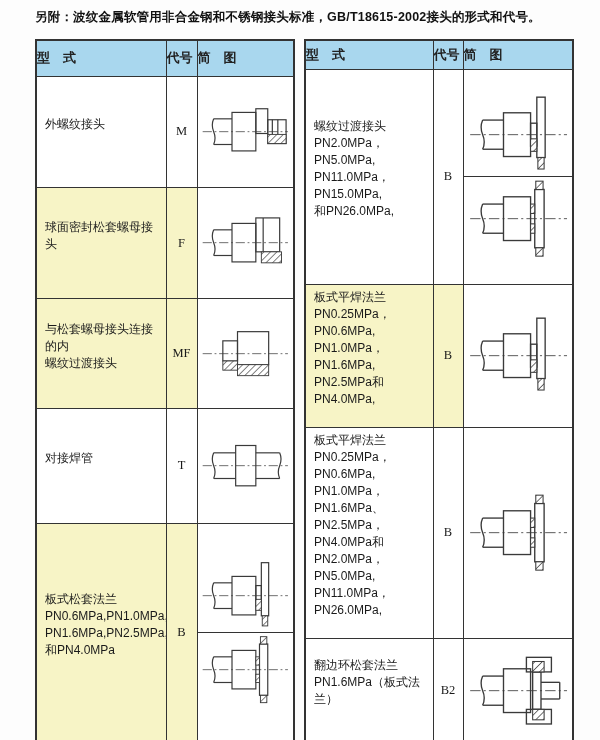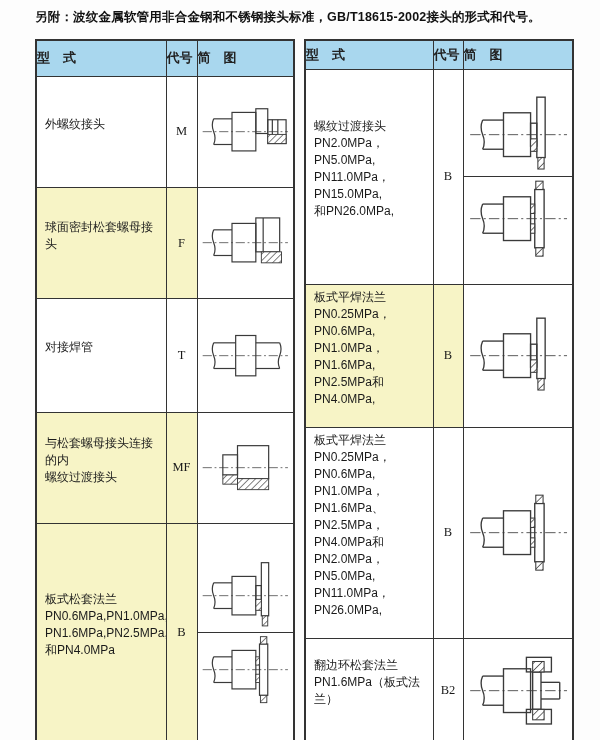--- a/index.html
+++ b/index.html
@@ -107,53 +107,53 @@
   <rect x="36" y="19" width="26" height="42" stroke="#3a3a3a" fill="none" stroke-width="1.3"></rect>
                     <line x1="4" y1="40" x2="97" y2="40" stroke="#3a3a3a" stroke-width="0.8" stroke-dasharray="10 3 2 3"></line>
                     <rect x="62" y="13" width="26" height="37" stroke="#3a3a3a" fill="none" stroke-width="1.3"></rect>
     <line x1="70" y1="13" x2="70" y2="50" stroke="#3a3a3a" fill="none" stroke-width="1.3"></line>
     <rect x="68" y="50" width="22" height="12" fill="url(#hatch)" stroke="#3a3a3a" stroke-width="1"></rect>
                   </svg>
      </div>
               </div>
             </td>
       </tr>
+      <tr class="row hl" style="height:89px">
+        <td class="type">与松套螺母接头连接的内
+螺纹过渡接头</td>
+        <td class="code">MF</td>
+        <td class="diag">
+              <div class="diag-stack">
+                <div class="diag-sub">
+       <svg viewBox="0 0 100 80" preserveAspectRatio="xMidYMid meet">
+                    <line x1="4" y1="40" x2="97" y2="40" stroke="#3a3a3a" stroke-width="0.8" stroke-dasharray="10 3 2 3"></line>
+                    <rect x="26" y="26" width="16" height="22" stroke="#3a3a3a" fill="none" stroke-width="1.3"></rect>
+    <rect x="42" y="16" width="34" height="36" stroke="#3a3a3a" fill="none" stroke-width="1.3"></rect>
+    <rect x="26" y="48" width="16" height="10" fill="url(#hatch)" stroke="#3a3a3a" stroke-width="1"></rect>
+    <rect x="42" y="52" width="34" height="12" fill="url(#hatch)" stroke="#3a3a3a" stroke-width="1"></rect>
+                  </svg>
+     </div>
+              </div>
+            </td>
+      </tr>
       <tr class="row" style="height:92px">
         <td class="type">对接焊管</td>
         <td class="code">T</td>
         <td class="diag">
               <div class="diag-stack">
                 <div class="diag-sub">
        <svg viewBox="0 0 100 80" preserveAspectRatio="xMidYMid meet">
                     <line x1="4" y1="40" x2="97" y2="40" stroke="#3a3a3a" stroke-width="0.8" stroke-dasharray="10 3 2 3"></line>
                     <path d="M16,26 q-3,7 0,14 q3,7 0,14" stroke="#3a3a3a" fill="none" stroke-width="1.3"></path>
     <line x1="16" y1="26" x2="40" y2="26" stroke="#3a3a3a" fill="none" stroke-width="1.3"></line>
                     <line x1="16" y1="54" x2="40" y2="54" stroke="#3a3a3a" fill="none" stroke-width="1.3"></line>
     <rect x="40" y="18" width="22" height="44" stroke="#3a3a3a" fill="none" stroke-width="1.3"></rect>
     <line x1="62" y1="26" x2="88" y2="26" stroke="#3a3a3a" fill="none" stroke-width="1.3"></line>
                     <line x1="62" y1="54" x2="88" y2="54" stroke="#3a3a3a" fill="none" stroke-width="1.3"></line>
     <path d="M88,26 q3,7 0,14 q-3,7 0,14" stroke="#3a3a3a" fill="none" stroke-width="1.3"></path>
-                  </svg>
-     </div>
-              </div>
-            </td>
-      </tr>
-      <tr class="row hl" style="height:89px">
-        <td class="type">与松套螺母接头连接的内
-螺纹过渡接头</td>
-        <td class="code">MF</td>
-        <td class="diag">
-              <div class="diag-stack">
-                <div class="diag-sub">
-       <svg viewBox="0 0 100 80" preserveAspectRatio="xMidYMid meet">
-                    <line x1="4" y1="40" x2="97" y2="40" stroke="#3a3a3a" stroke-width="0.8" stroke-dasharray="10 3 2 3"></line>
-                    <rect x="26" y="26" width="16" height="22" stroke="#3a3a3a" fill="none" stroke-width="1.3"></rect>
-    <rect x="42" y="16" width="34" height="36" stroke="#3a3a3a" fill="none" stroke-width="1.3"></rect>
-    <rect x="26" y="48" width="16" height="10" fill="url(#hatch)" stroke="#3a3a3a" stroke-width="1"></rect>
-    <rect x="42" y="52" width="34" height="12" fill="url(#hatch)" stroke="#3a3a3a" stroke-width="1"></rect>
                   </svg>
      </div>
               </div>
             </td>
       </tr>
       <tr class="row hl" style="height:177px">
         <td class="type">板式松套法兰
 PN0.6MPa,PN1.0MPa,
 PN1.6MPa,PN2.5MPa,
 和PN4.0MPa</td>

